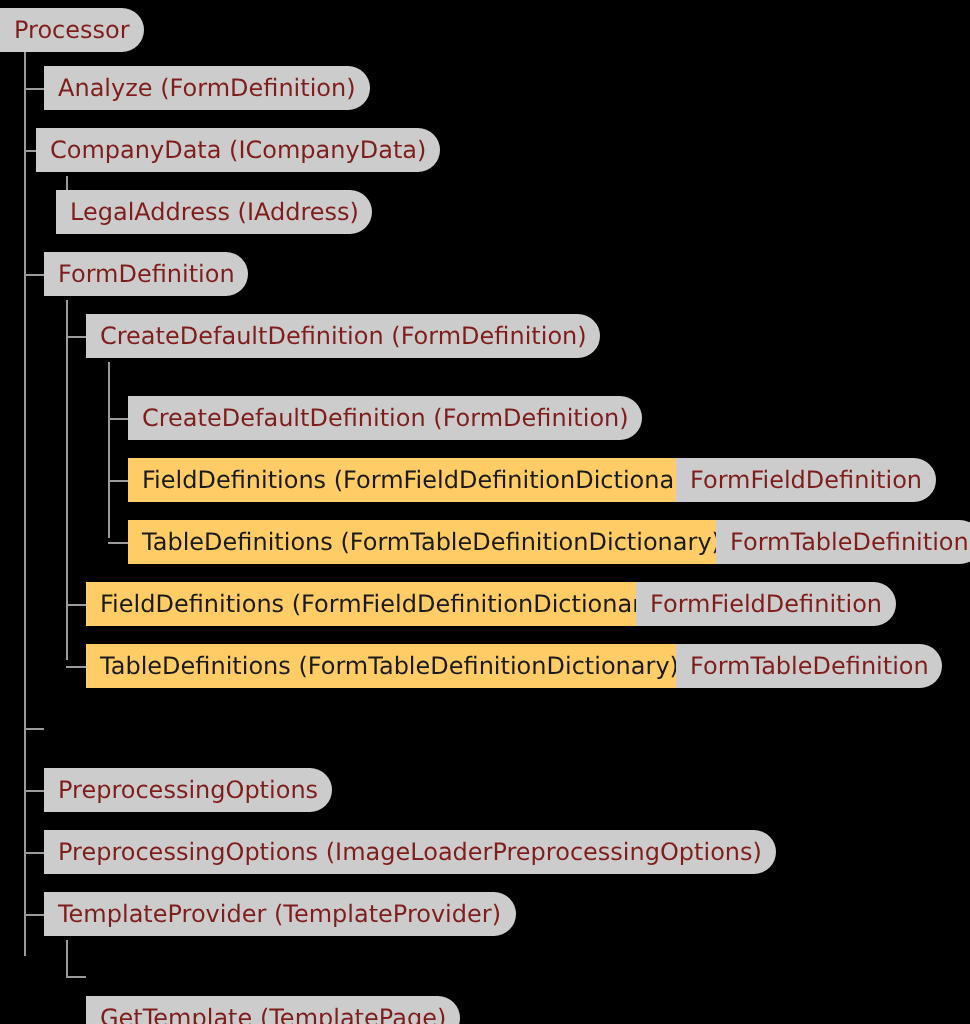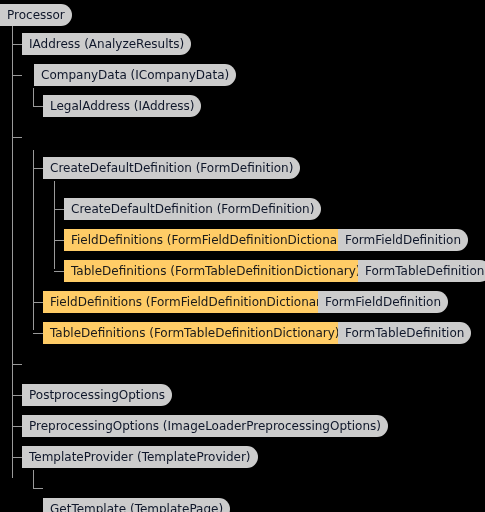--- a/index.html
+++ b/index.html
@@ -15,21 +15,21 @@
     font-family: "DejaVu Sans", sans-serif;
     overflow: hidden;
   }
   .node {
     position: absolute;
     height: 22px;
     line-height: 22px;
     box-sizing: border-box;
     white-space: nowrap;
     font-size: 12px;
-    color: #0f172a;
+    color: #7f1d1d;
     padding-left: 7px;
     padding-right: 7px;
   }
   
   .node.gray {
     background: #cccccc;
     border-top-right-radius: 11px 11px;
     border-bottom-right-radius: 11px 11px;
   }
   
@@ -95,31 +95,34 @@
   <div class="connector" style="left:324px; top:240px; width:14px;"></div>
   <div class="connector" style="left:344px; top:271px; width:14px;"></div>
   <div class="connector" style="left:304px; top:302px; width:14px;"></div>
   <div class="connector" style="left:324px; top:333px; width:14px;"></div>
 
   <div class="node gray" style="left:0px; top:4px;">
     <span>Processor</span>
   </div>
 
   <div class="node gray" style="left:22px; top:33px;">
-    <span>IAddress (AnalyzeResults)</span>
+    <span>Analyze (FormDefinition)</span>
   </div>
 
-  <div class="node gray" style="left:34px; top:64px;">
+  <div class="node gray" style="left:18px; top:64px;">
     <span>CompanyData (ICompanyData)</span>
   </div>
 
-  <div class="node gray" style="left:43px; top:95px;">
+  <div class="node gray" style="left:28px; top:95px;">
     <span>LegalAddress (IAddress)</span>
   </div>
 
+  <div class="node gray" style="left:22px; top:126px;">
+    <span>FormDefinition</span>
+  </div>
 
   <div class="node gray" style="left:43px; top:157px;">
     <span>CreateDefaultDefinition (FormDefinition)</span>
   </div>
 
   <div class="node gray" style="left:64px; top:198px;">
     <span>CreateDefaultDefinition (FormDefinition)</span>
   </div>
 
   <div class="node orange" style="left:64px; top:229px;">
@@ -153,21 +156,21 @@
     <span>TableDefinitions (FormTableDefinitionDictionary)</span>
     <span class="arrowtip"></span>
   </div>
 
   <div class="node gray" style="left:338px; top:322px;">
     <span>FormTableDefinition</span>
   </div>
 
 
   <div class="node gray" style="left:22px; top:384px;">
-    <span>PostprocessingOptions</span>
+    <span>PreprocessingOptions</span>
   </div>
 
   <div class="node gray" style="left:22px; top:415px;">
     <span>PreprocessingOptions (ImageLoaderPreprocessingOptions)</span>
   </div>
 
   <div class="node gray" style="left:22px; top:446px;">
     <span>TemplateProvider (TemplateProvider)</span>
   </div>
 

